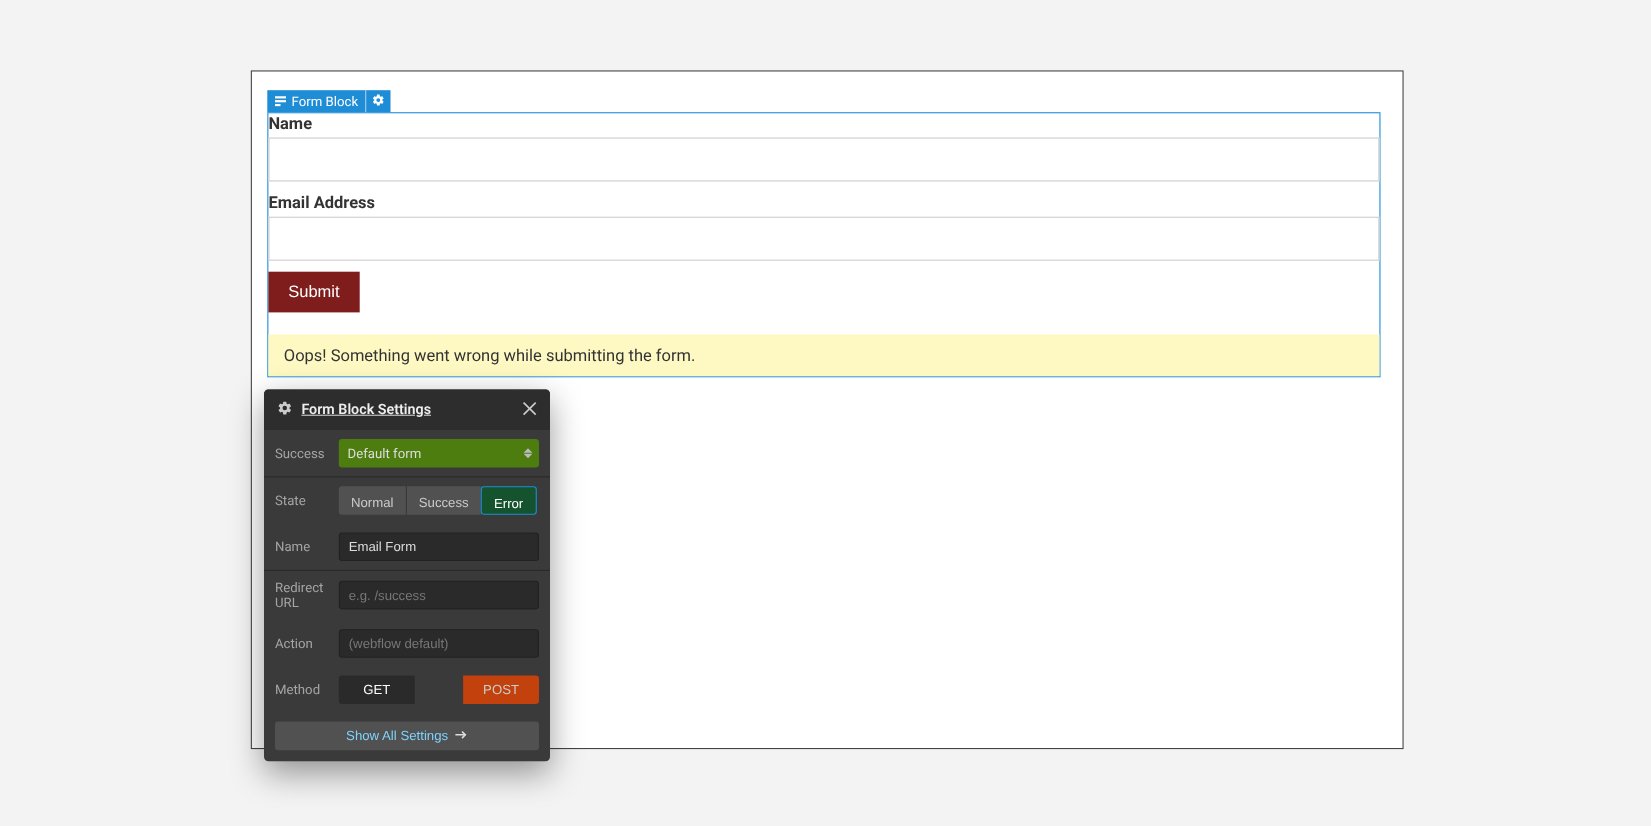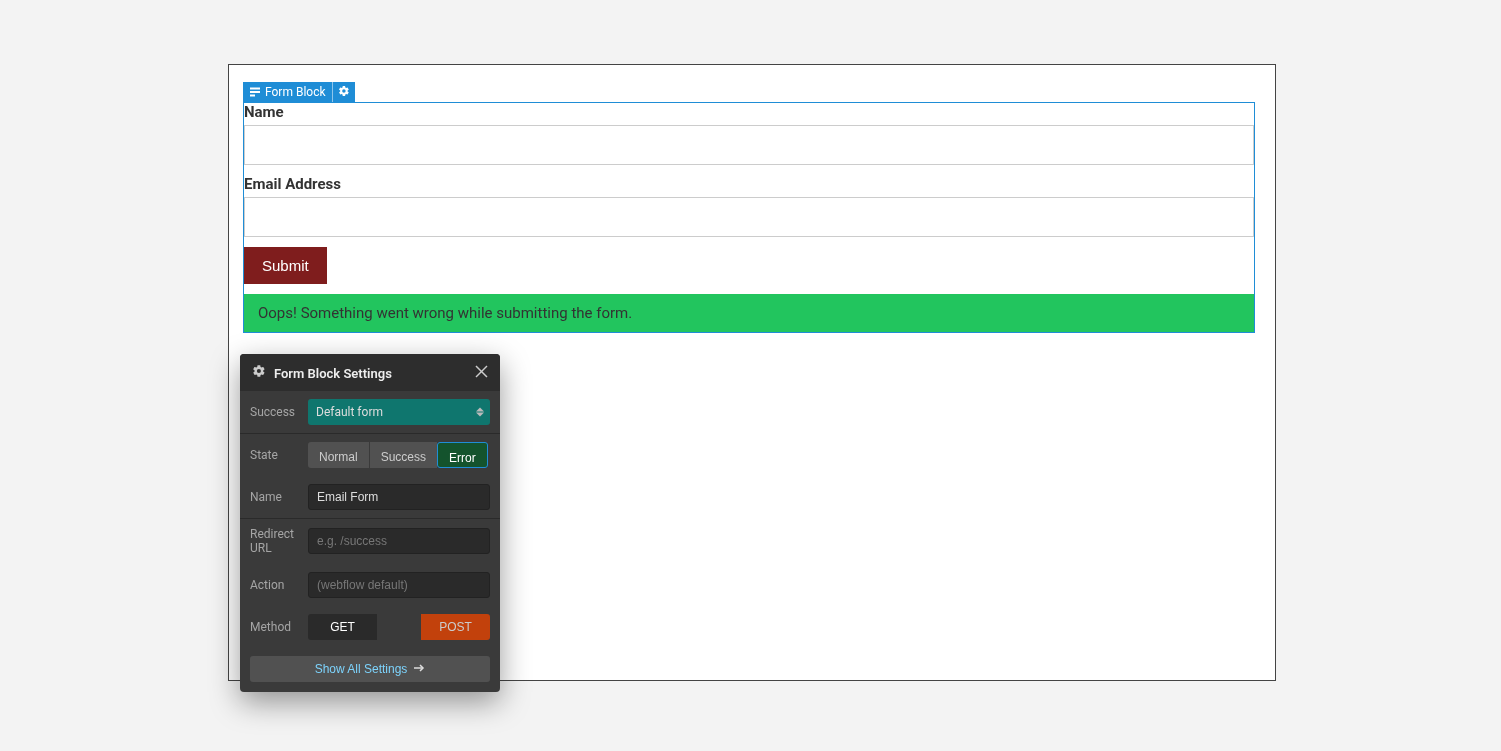--- a/index.html
+++ b/index.html
@@ -71,24 +71,24 @@
     .submit-btn {
       display: inline-block;
       background: #7f1d1d;
       color: #fff;
       font-size: 15px;
       padding: 10px 18px;
       border: none;
       margin-top: 10px;
     }
     .error-bar {
-      background: #22c55e;
+      background: #fef9c3;
       border-radius: 0;
       padding: 10px 14px;
-      margin-top: 10px;
+      margin-top: 20px;
       font-size: 15px;
       color: #333;
     }
 
     
     .settings-panel {
       position: absolute;
       left: 240px;
       top: 354px;
       width: 260px;
@@ -101,22 +101,23 @@
     .settings-header {
       display: flex;
       align-items: center;
       justify-content: space-between;
       background: #2d2d2d;
       padding: 10px 12px;
       border-radius: 4px 4px 0 0;
     }
     .settings-title-wrap {
       display: flex;
-      align-items: flex-end;
+      align-items: center;
       gap: 8px;
+      text-decoration: underline;
     }
     .settings-title {
       color: #eee;
       font-size: 13px;
       font-weight: 600;
     }
     .settings-body { padding: 0; }
     .settings-row {
       display: flex;
       align-items: center;
@@ -127,21 +128,21 @@
       width: 50px;
       color: #a5a5a5;
       font-size: 12px;
       line-height: 1.2;
     }
     .row-label.two { width: 50px; }
     .row-control { flex: 1; }
 
     .select-box {
       position: relative;
-      background: #0f766e;
+      background: #4d7c0f;
       border-radius: 3px;
       height: 26px;
       display: flex;
       align-items: center;
       padding: 0 24px 0 8px;
       color: #ddd;
     }
     .select-chevrons {
       position: absolute;
       right: 6px;

